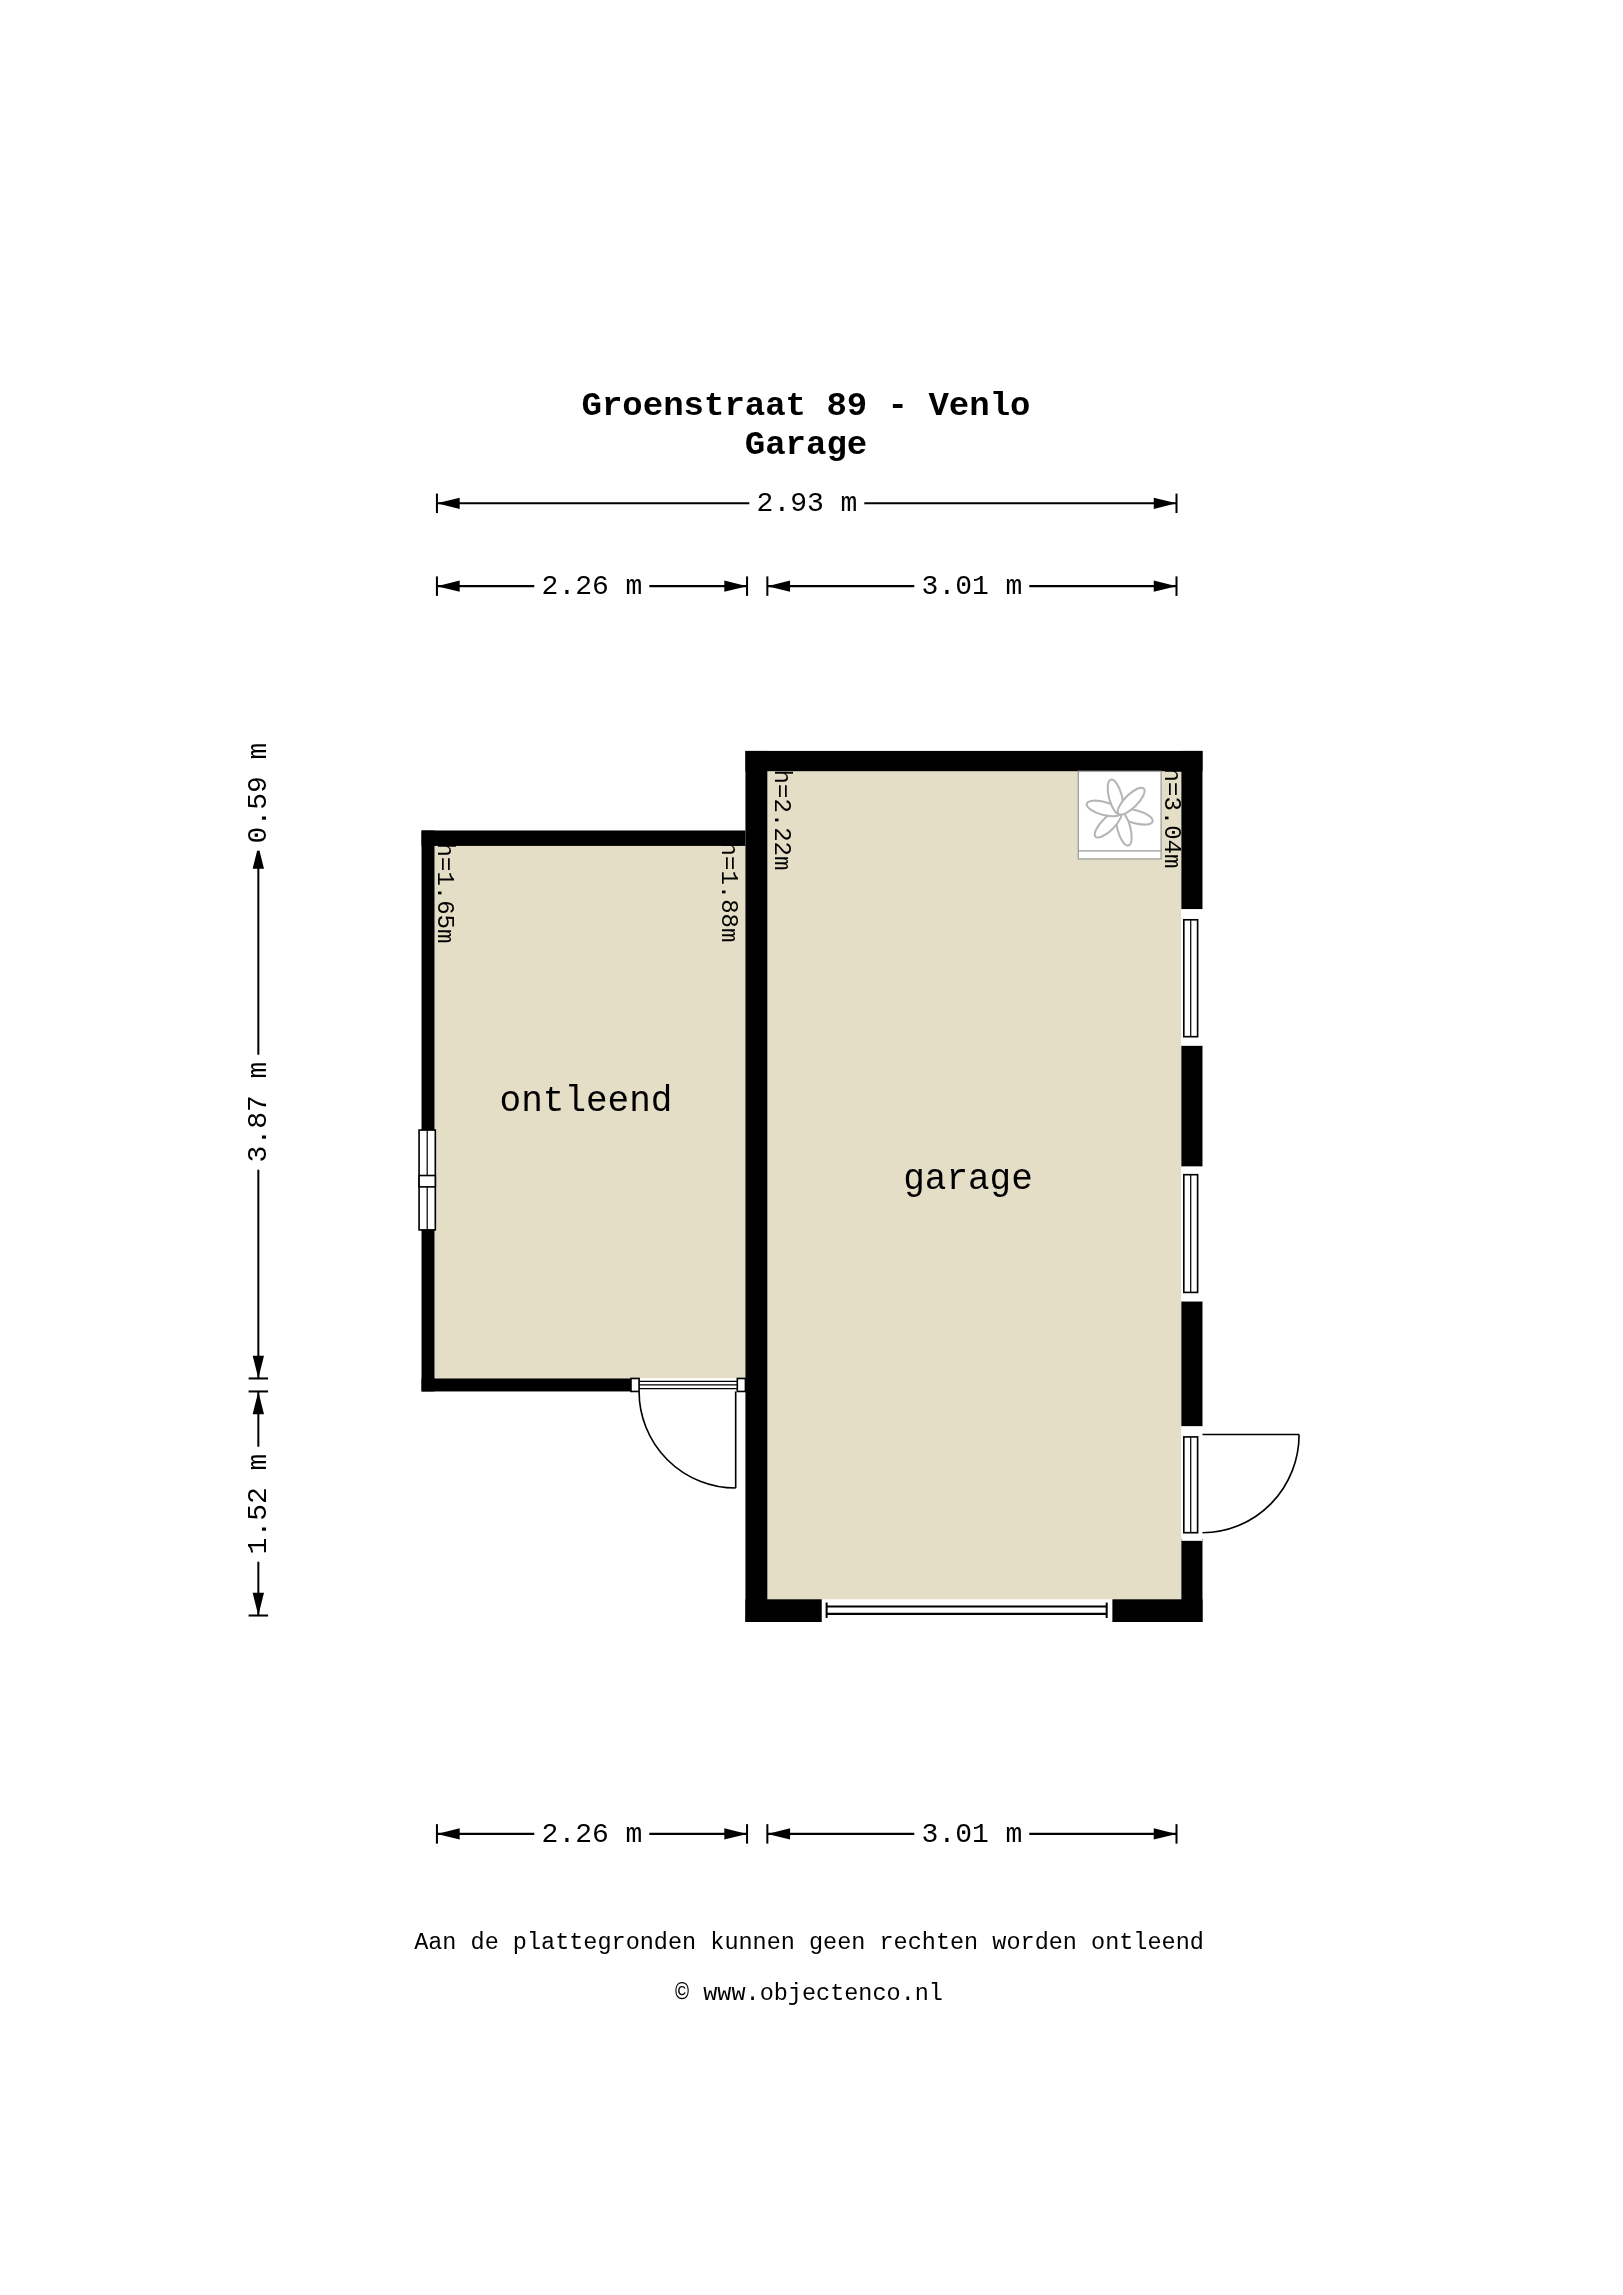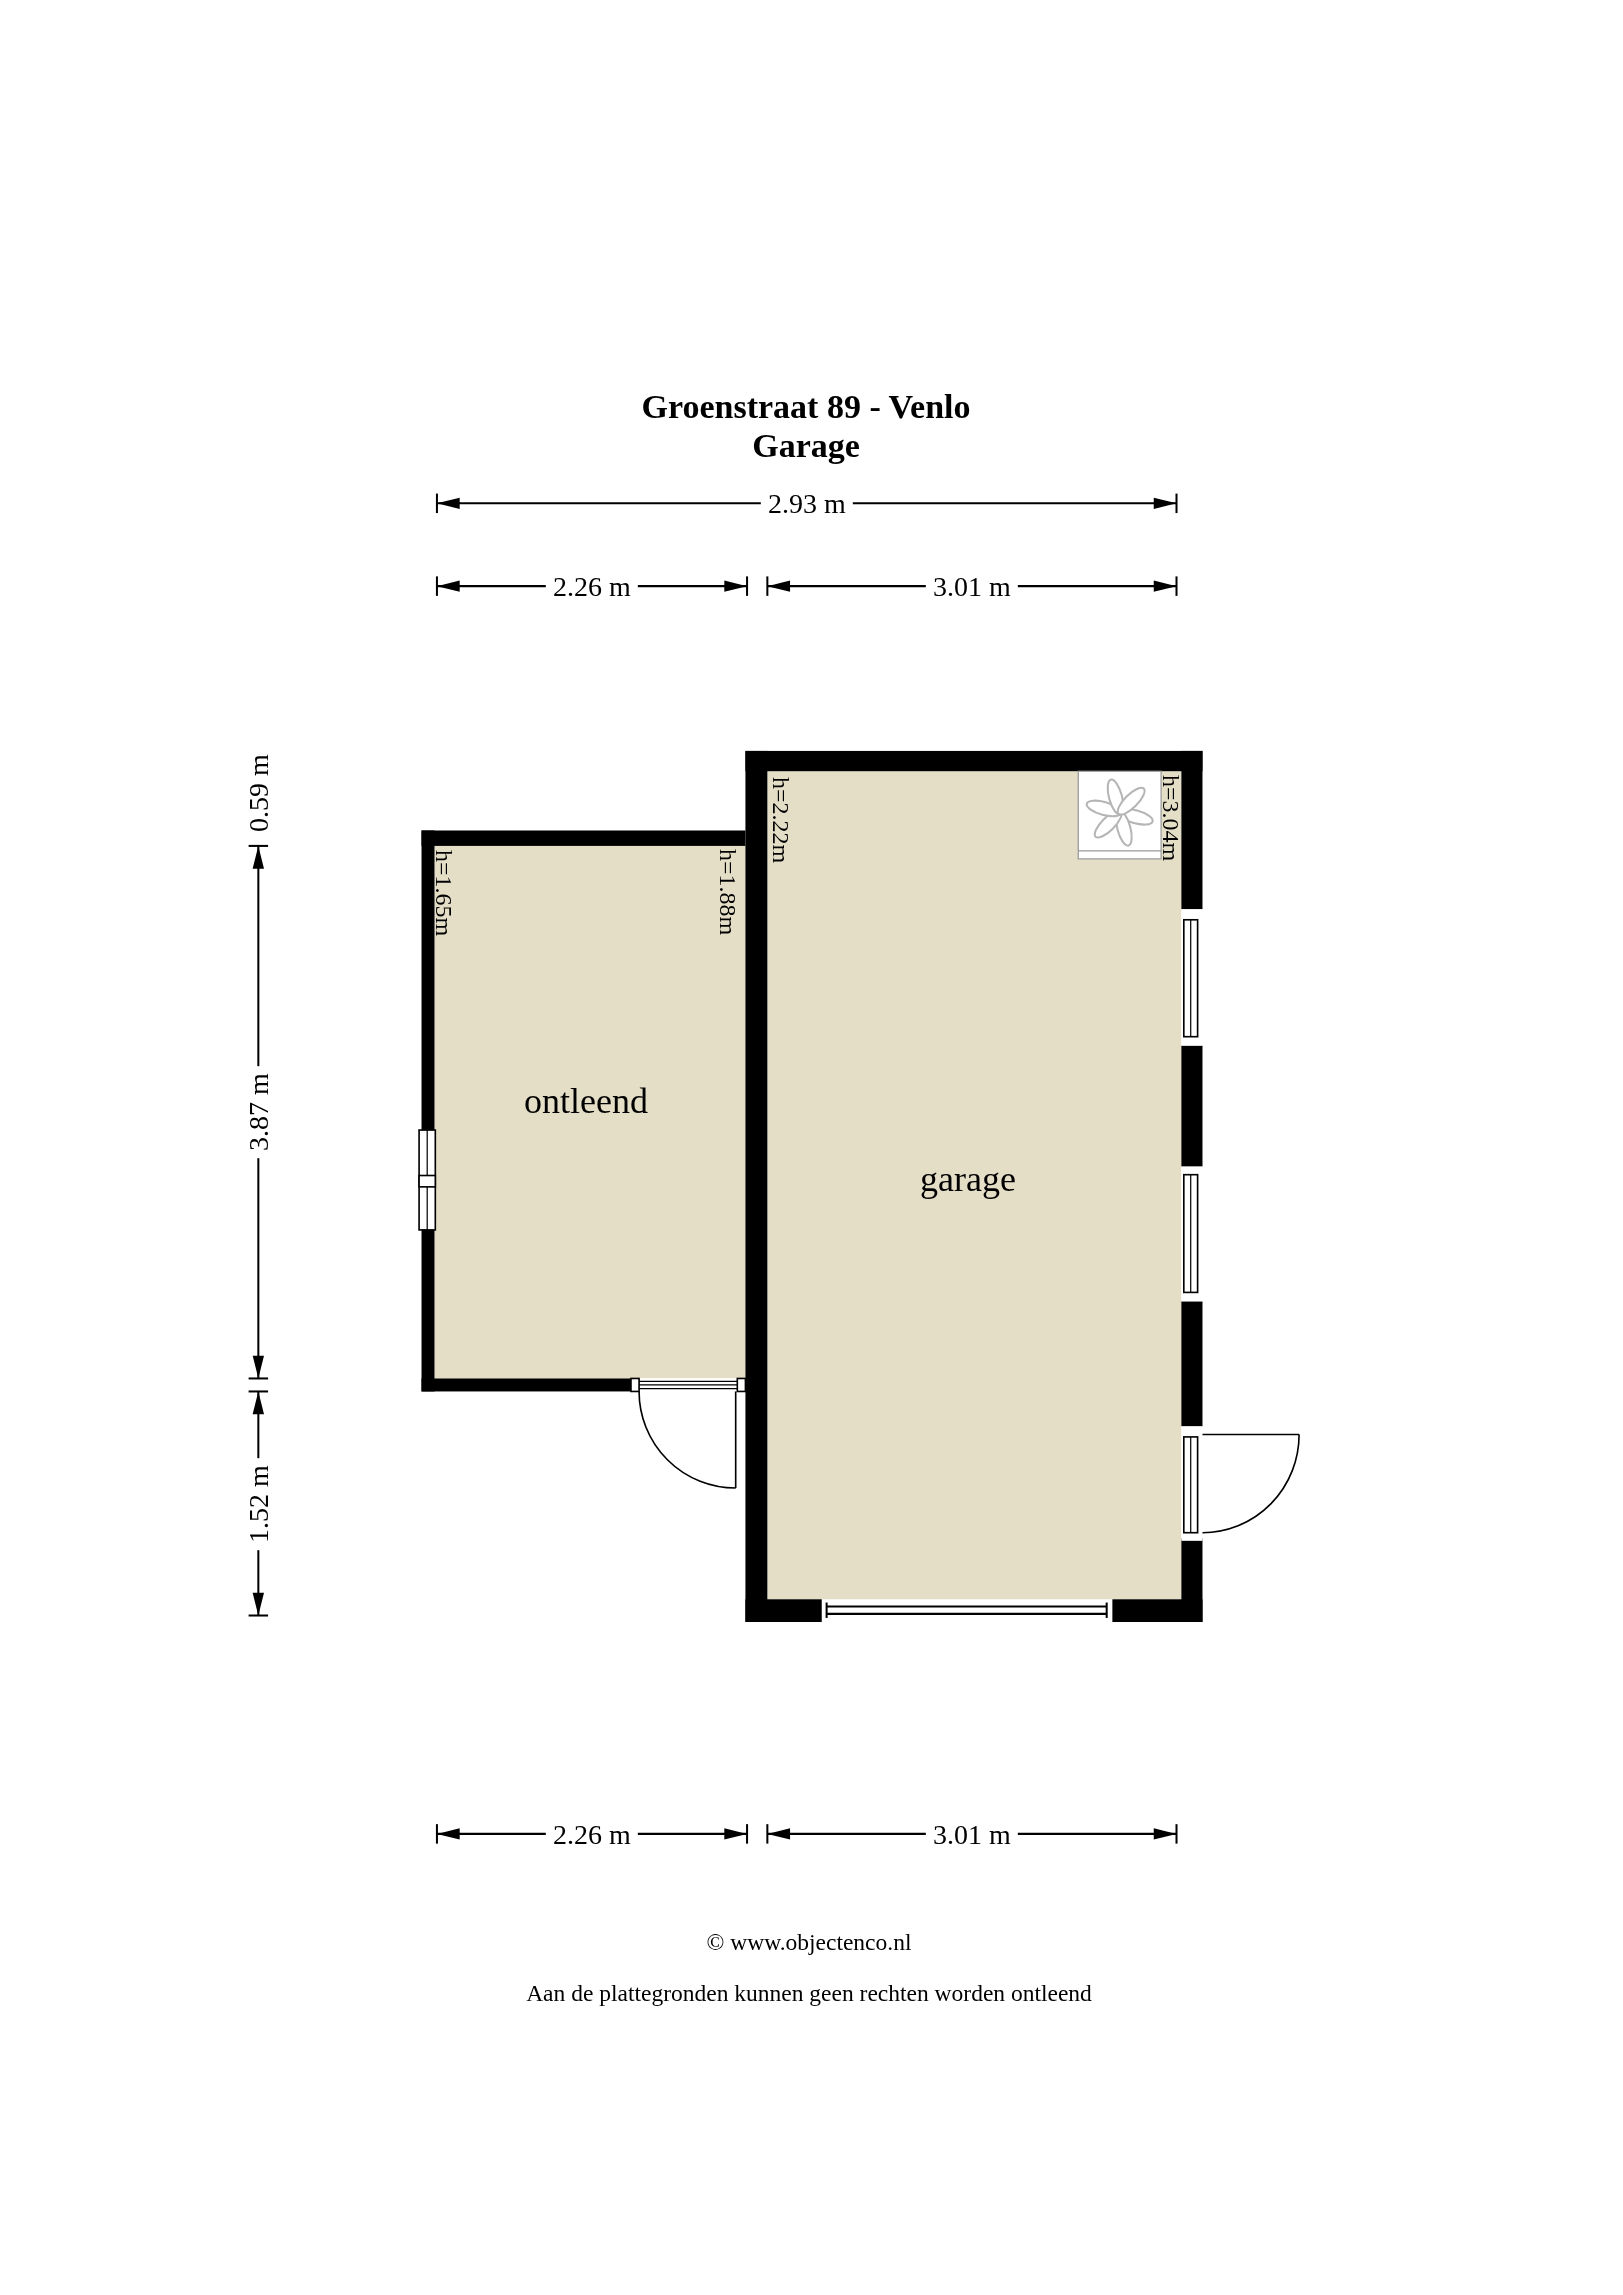--- a/index.html
+++ b/index.html
@@ -1,17 +1,17 @@
 <!DOCTYPE html>
 <html style="font-size:13px"><head>
 <meta charset="utf-8">
 <style>
   html,body{margin:0;padding:0;background:#fff;}
   #page{position:relative;width:1332px;height:2295px;background:#fff;overflow:hidden;
-        font-family:Liberation Serif, serif;color:#000;}
+        font-family:Liberation Mono, monospace;color:#000;}
   #plan-svg{position:absolute;left:0;top:0;}
   .abs{position:absolute;white-space:nowrap;}
   .title-block{left:806px;top:387px;transform:translateX(-50%);text-align:center;
                font-size:34px;font-weight:bold;line-height:39px;}
   .dim-label{transform:translate(-50%,-50%);background:#fff;padding:0 7.3px;
              font-size:28px;line-height:31px;}
   .dim-label.vert{transform:translate(-50%,-50%) rotate(-90deg);}
   .h-label{transform:translate(-50%,-50%) rotate(90deg);font-size:24px;line-height:24px;}
   .room-label{transform:translate(-50%,-50%);font-size:36px;line-height:39px;}
   .footer-block{left:809px;top:1917px;transform:translateX(-50%);text-align:center;
@@ -155,18 +155,18 @@
 
   <div class="abs h-label" style="left:781px;top:820px;">h=2.22m</div>
   <div class="abs h-label" style="left:1171px;top:818px;">h=3.04m</div>
   <div class="abs h-label" style="left:444px;top:893px;">h=1.65m</div>
   <div class="abs h-label" style="left:728px;top:892px;">h=1.88m</div>
 
   <div class="abs room-label" style="left:586px;top:1101px;">ontleend</div>
   <div class="abs room-label" style="left:968px;top:1179px;">garage</div>
 
   <div class="abs footer-block">
+    <div>Aan de plattegronden kunnen geen rechten worden ontleend</div>
     <div>© www.objectenco.nl</div>
-    <div>Aan de plattegronden kunnen geen rechten worden ontleend</div>
   </div>
 
 </div>
 
 
 </body></html>

